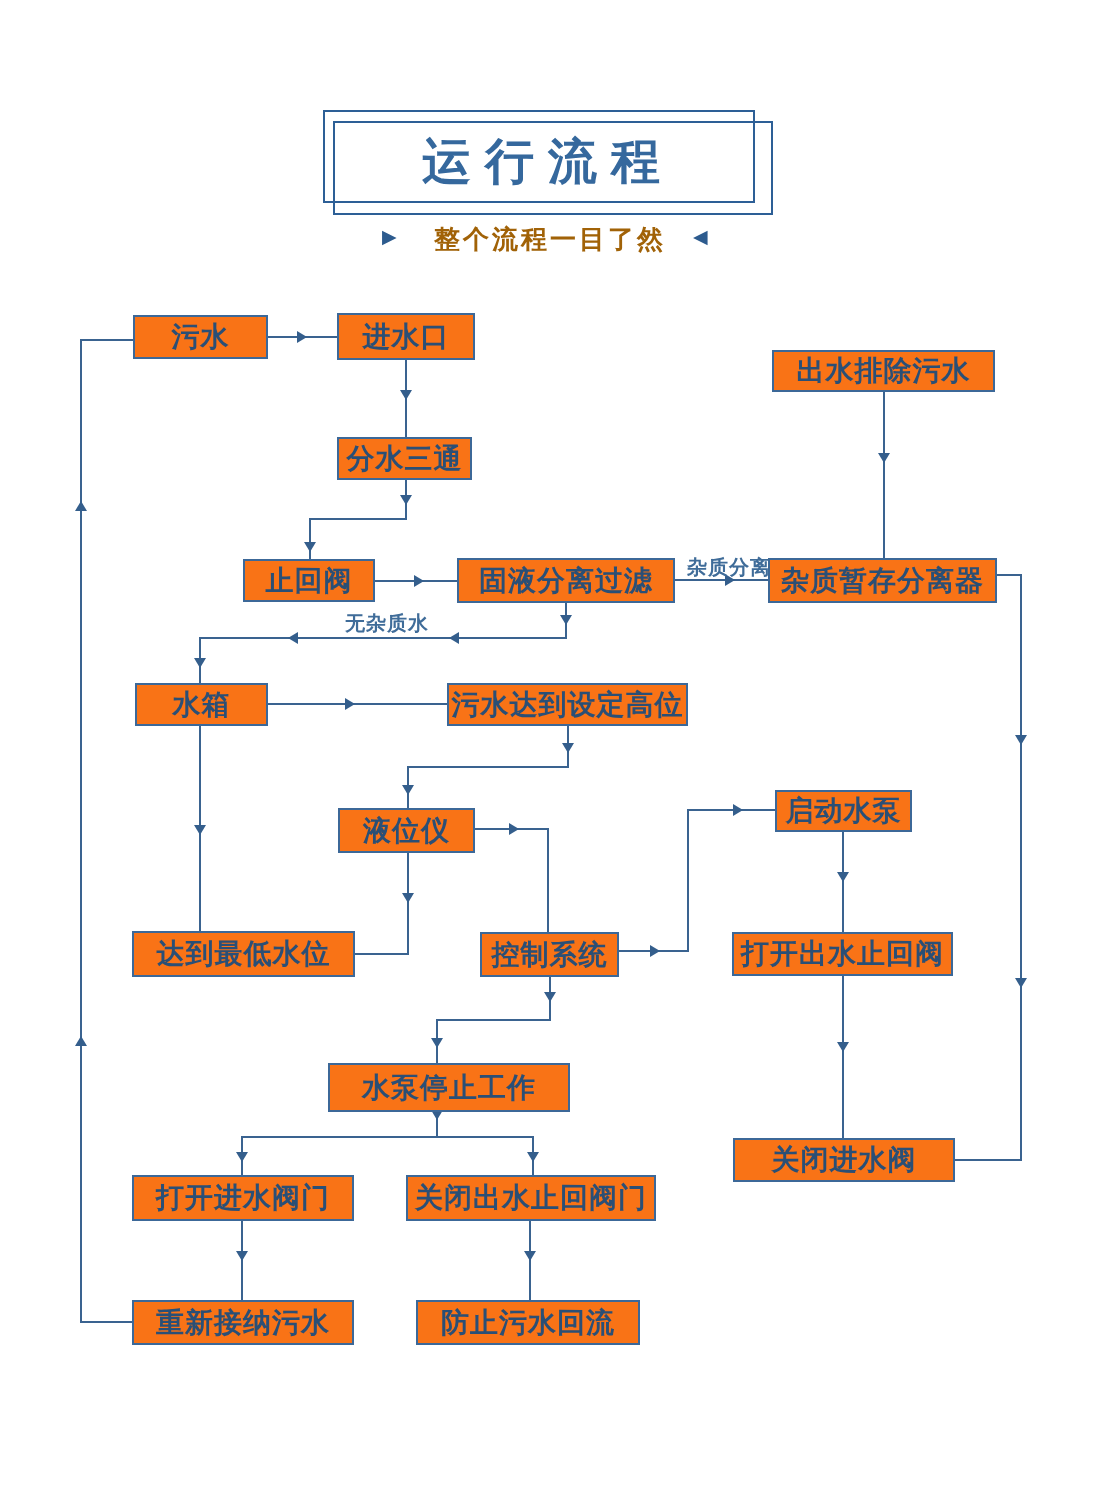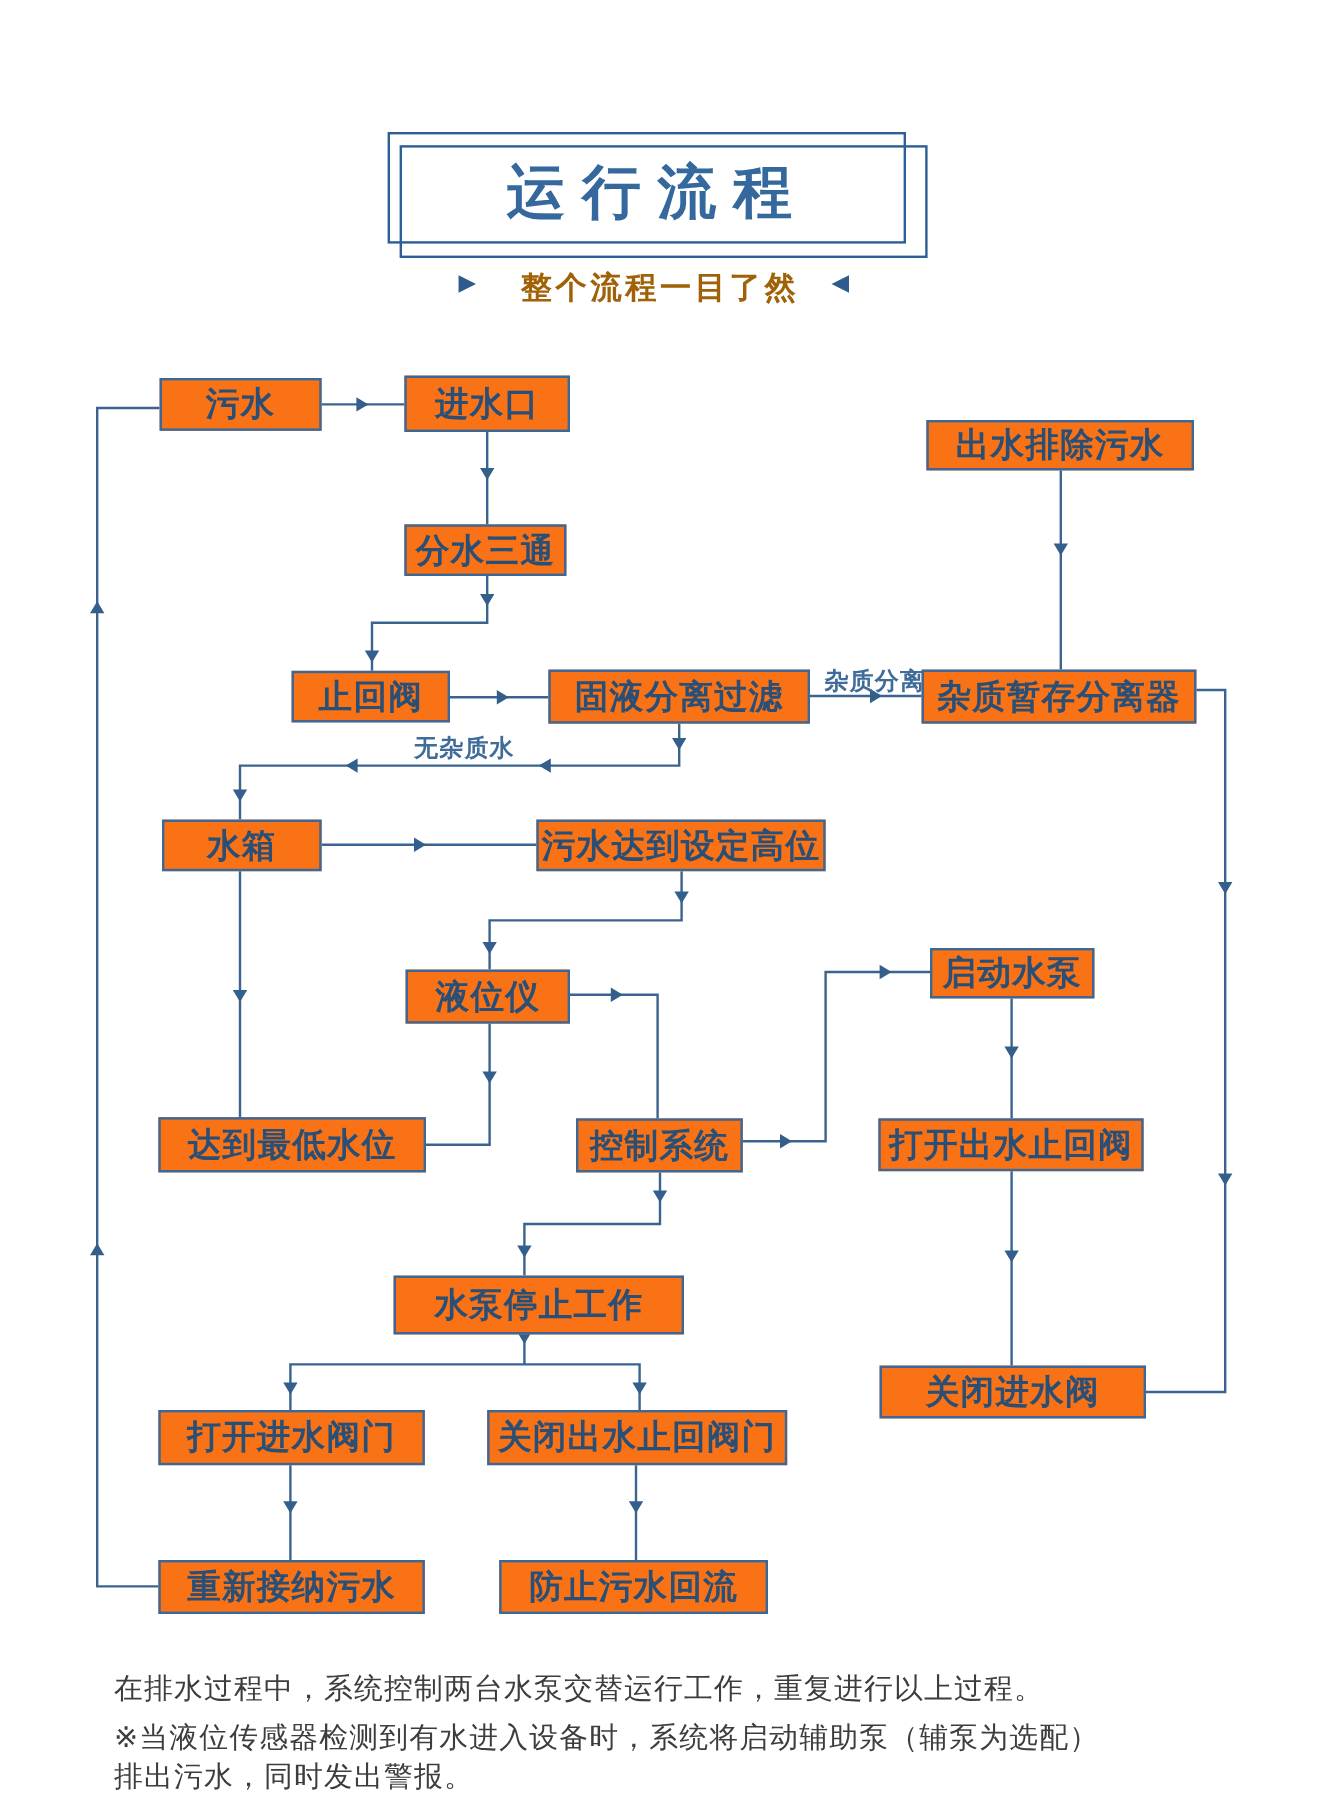--- a/index.html
+++ b/index.html
@@ -151,19 +151,14 @@
   <div class="node" style="left:328px;top:1063px;width:242px;height:49px">水泵停止工作</div>
   <div class="node" style="left:733px;top:1138px;width:222px;height:44px">关闭进水阀</div>
   <div class="node" style="left:132px;top:1175px;width:222px;height:46px">打开进水阀门</div>
   <div class="node" style="left:406px;top:1175px;width:250px;height:46px">关闭出水止回阀门</div>
   <div class="node" style="left:132px;top:1300px;width:222px;height:45px">重新接纳污水</div>
   <div class="node" style="left:416px;top:1300px;width:224px;height:45px">防止污水回流</div>
 
   <div class="edge-label" style="left:687px;top:554px">杂质分离</div>
   <div class="edge-label" style="left:345px;top:610px">无杂质水</div>
 
-  <div class="footer">
-    <div>在排水过程中，系统控制两台水泵交替运行工作，重复进行以上过程。</div>
-    <div style="margin-top:9px">※当液位传感器检测到有水进入设备时，系统将启动辅助泵（辅泵为选配）</div>
-    <div>排出污水，同时发出警报。</div>
-  </div>
 
 </div>
 
 </body></html>

